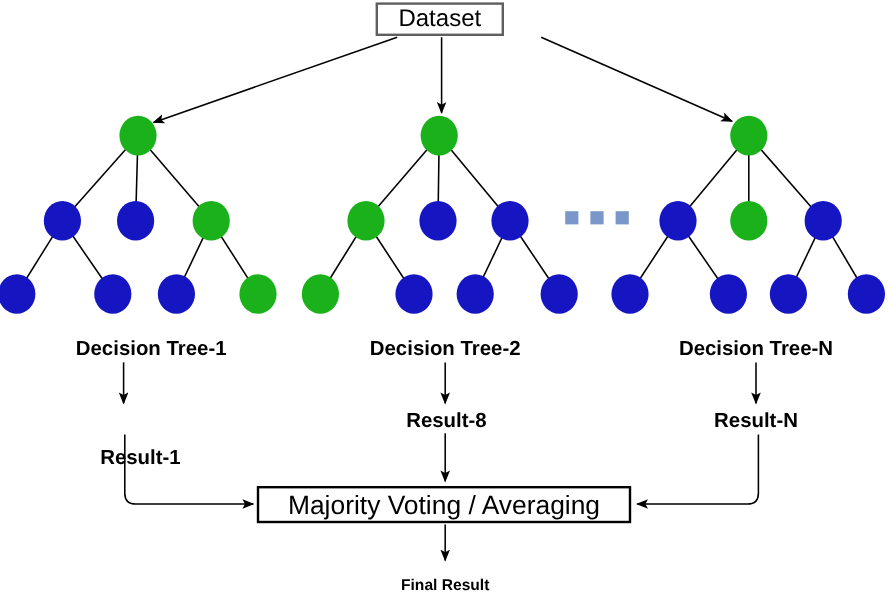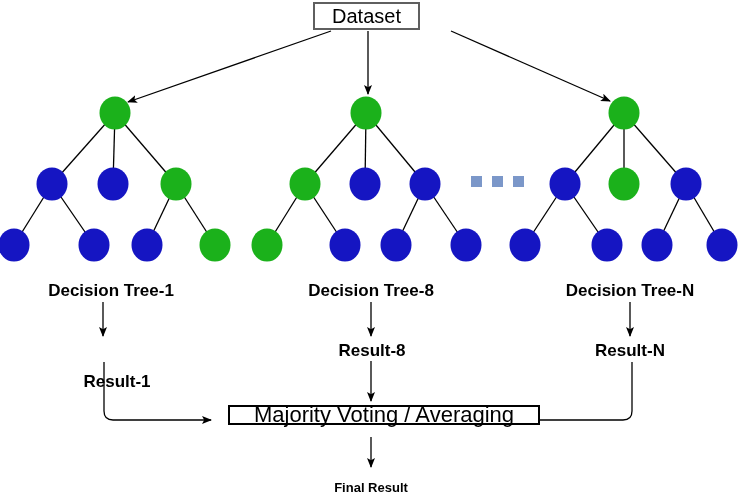--- a/index.html
+++ b/index.html
@@ -16,21 +16,21 @@
     position:absolute;
     display:flex;align-items:center;justify-content:center;
     background:#ffffff;color:#000000;
     box-sizing:border-box;text-align:center;white-space:nowrap;
   }
   .dataset-box{
     left:313px;top:2px;width:107px;height:28px;
     border:2px solid #5f5f5f;font-size:20px;
   }
   .majority-box{
-    left:228px;top:405px;width:312px;height:20px;
+    left:214px;top:405px;width:312px;height:31px;
     border:2px solid #000000;font-size:22px;
   }
   .lbl{
     position:absolute;transform:translateX(-50%);
     color:#000000;font-weight:bold;white-space:nowrap;
   }
   .tree-lbl{top:281px;font-size:17px;}
   .result-lbl{top:341px;font-size:17px;}
   .final-lbl{top:480px;font-size:13px;}
   .edge{stroke:#000000;stroke-width:1.3;fill:none;}
@@ -112,22 +112,22 @@
         <ellipse cx="607" cy="245" rx="15.5" ry="16.5" fill="#1515c2"></ellipse>
         <ellipse cx="657" cy="245" rx="15.5" ry="16.5" fill="#1515c2"></ellipse>
         <ellipse cx="722" cy="245" rx="15.5" ry="16.5" fill="#1515c2"></ellipse>
       </g>
   </svg>
 
   <div class="box dataset-box">
     <span>Dataset</span>
   </div>
 
-  <div class="lbl tree-lbl" style="left:111px;">Decision Tree-1</div>
-  <div class="lbl tree-lbl" style="left:371px;">Decision Tree-8</div>
+  <div class="lbl tree-lbl" style="left:126px;">Decision Tree-1</div>
+  <div class="lbl tree-lbl" style="left:371px;">Decision Tree-2</div>
   <div class="lbl tree-lbl" style="left:630px;text-align:right;">Decision Tree-N</div>
 
   <div class="lbl result-lbl" style="left:117px;margin-top:31px;">Result-1</div>
   <div class="lbl result-lbl" style="left:372px;">Result-8</div>
   <div class="lbl result-lbl" style="left:630px;">Result-N</div>
 
   <div class="box majority-box">
     <span>Majority Voting / Averaging</span>
   </div>
 

